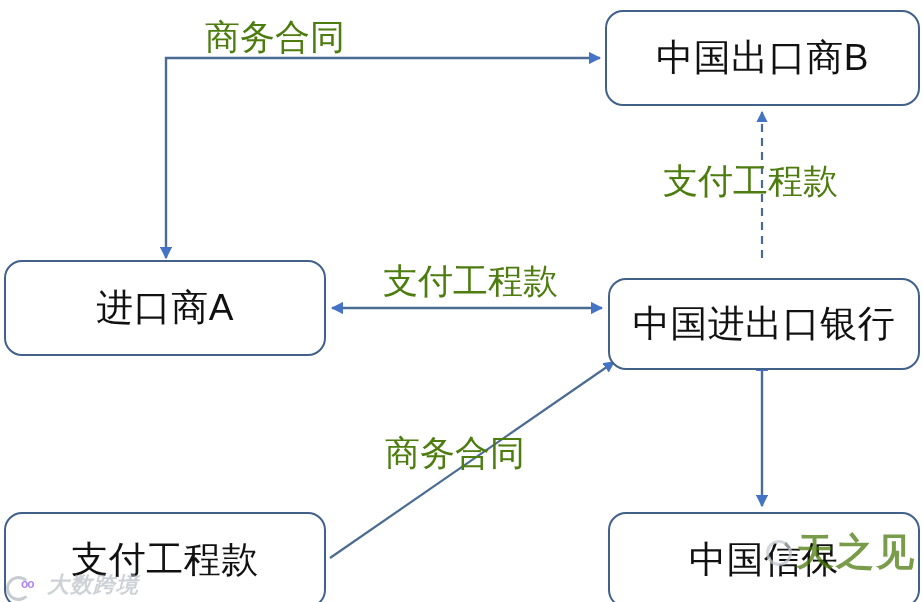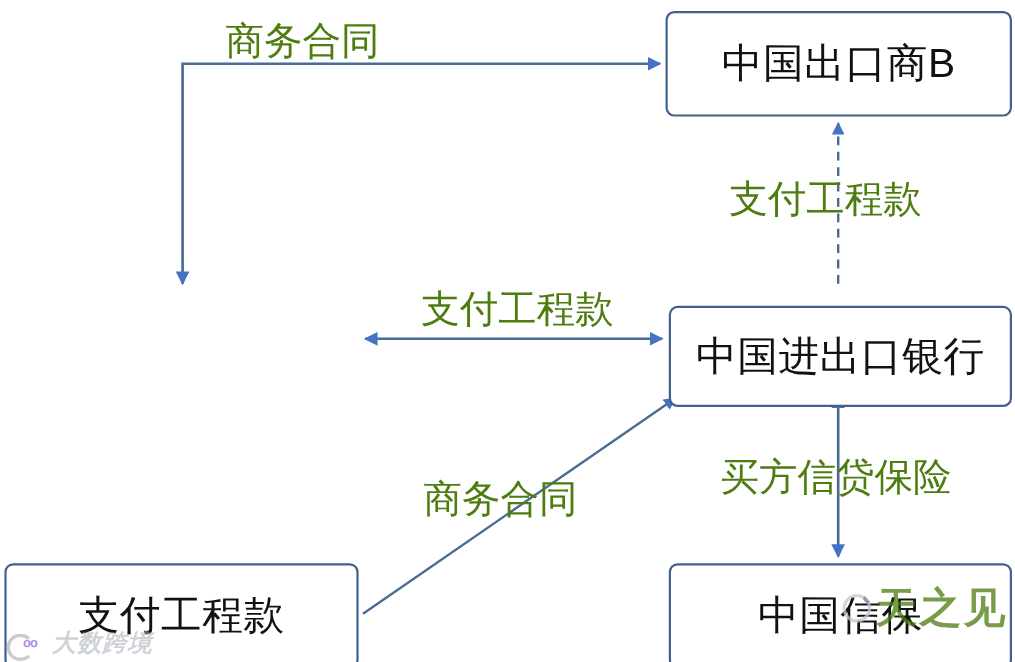--- a/index.html
+++ b/index.html
@@ -22,21 +22,21 @@
     left: 0;
     top: 0;
     width: 923px;
     height: 602px;
     pointer-events: none;
   }
   .node {
     position: absolute;
     box-sizing: border-box;
     border: 2px solid #41618a;
-    border-radius: 8px;
+    border-radius: 18px;
     background: #ffffff;
     display: flex;
     align-items: center;
     justify-content: center;
     color: #111111;
     font-size: 37px;
     font-weight: 400;
     letter-spacing: 0.5px;
     white-space: nowrap;
   }
@@ -145,20 +145,23 @@
 
     <path d="M 330 558 L 614 362" fill="none" stroke="#4a6b92" stroke-width="2.2" marker-end="url(#arrow-blue)"></path>
 
     <path d="M 762 506 L 762 360" fill="none" stroke="#4a6b92" stroke-width="2.4" marker-start="url(#arrow-blue-start)" marker-end="url(#arrow-blue)"></path>
   </svg>
 
   <div class="node" id="node-exporter-b">
     <span>中国出口商B</span>
   </div>
 
+  <div class="node" id="node-importer-a">
+    <span>进口商A</span>
+  </div>
 
   <div class="node" id="node-exim-bank">
     <span>中国进出口银行</span>
   </div>
 
   <div class="node" id="node-host-mof">
     <span>支付工程款</span>
   </div>
 
   <div class="node" id="node-sinosure">
@@ -166,21 +169,20 @@
   </div>
 
   <div class="edge-label" id="label-business-contract">商务合同</div>
 
   <div class="edge-label" id="label-pay-project-funds">支付工程款</div>
 
   <div class="edge-label" id="label-loan-agreement">支付工程款</div>
 
   <div class="edge-label" id="label-repayment-guarantee">商务合同</div>
 
-  <div class="edge-label" id="label-buyer-credit-insurance">买方信贷保险</div>
 
   <div class="watermark" id="watermark-tianzhijian">
     <span class="wm-mark"></span>
     <span>天之见</span>
   </div>
 
   <div class="watermark" id="watermark-dashukuajing">
     <span class="wm-logo">
       <span class="ring"></span>
       <span class="dots">oo</span>

